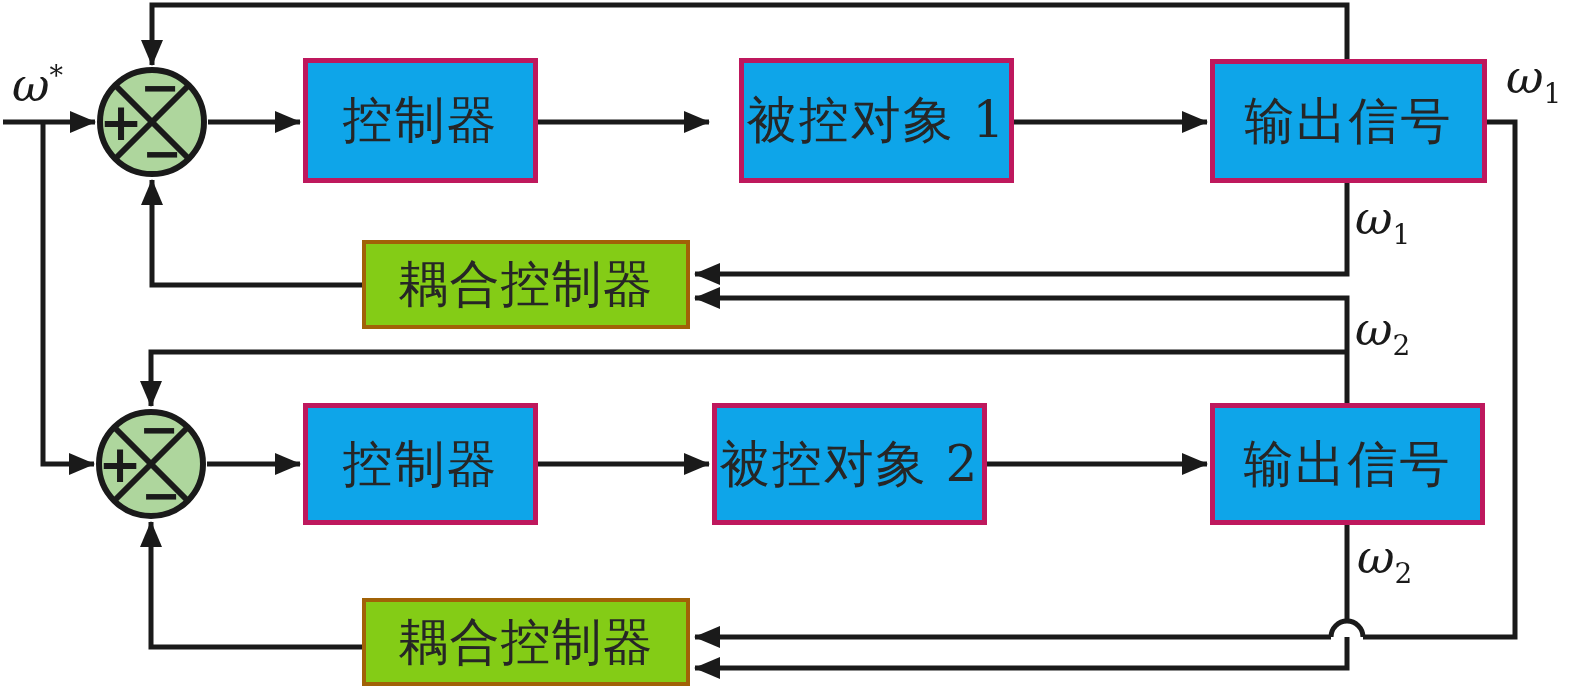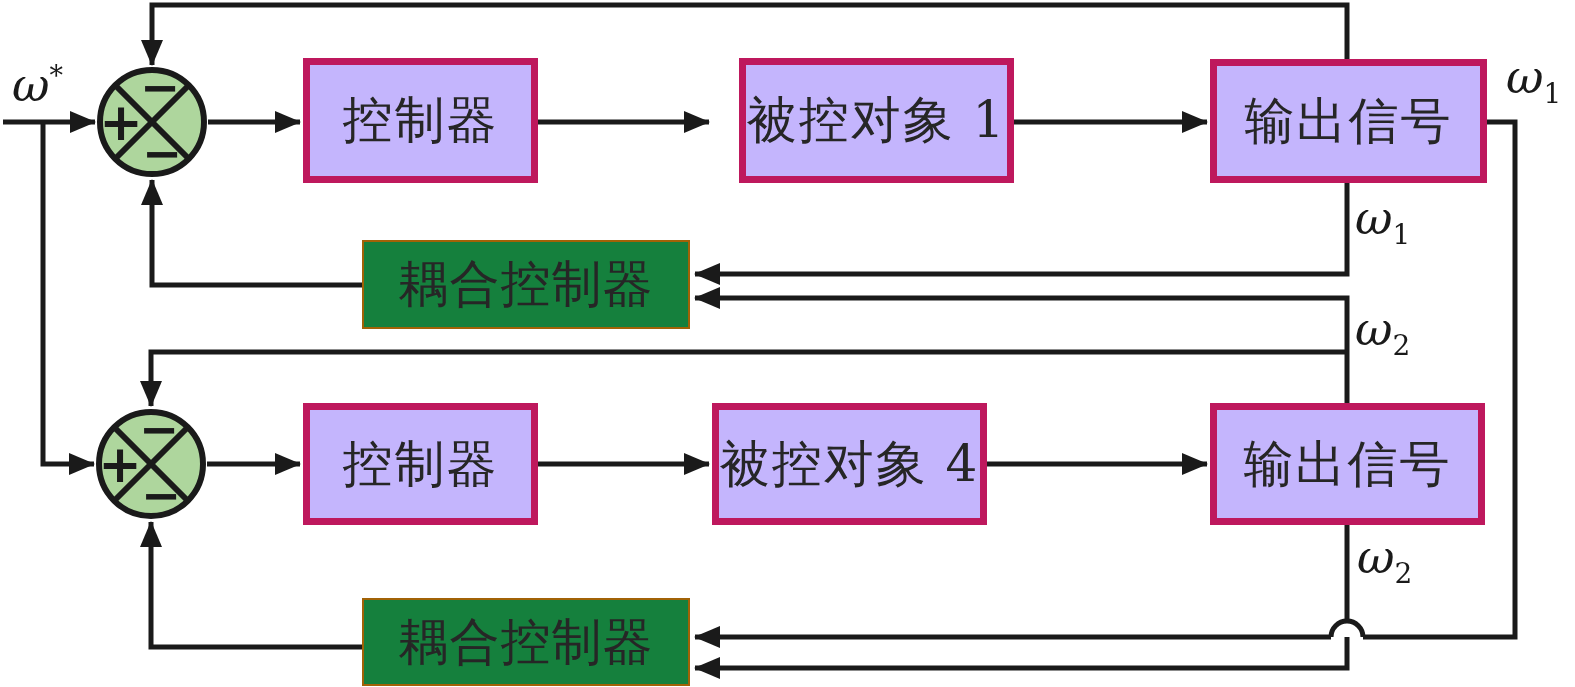--- a/index.html
+++ b/index.html
@@ -11,30 +11,30 @@
     overflow: hidden;
     font-family: "DejaVu Serif", "Liberation Serif", serif;
   }
   .layer { position: absolute; left: 0; top: 0; }
   .block {
     position: absolute;
     box-sizing: border-box;
     display: flex;
     align-items: center;
     justify-content: center;
-    background: #c4b5fd;
-    border: 7px solid #be185d;
+    background: #0ea5e9;
+    border: 5px solid #be185d;
     color: #262626;
     font-size: 50px;
     letter-spacing: 2px;
     white-space: nowrap;
   }
   .coupling {
-    background: #15803d;
-    border: 2px solid #a16207;
+    background: #84cc16;
+    border: 4px solid #a16207;
     letter-spacing: 1px;
   }
   .omega {
     position: absolute;
     color: #1a1a1a;
     font-size: 46px;
     font-style: italic;
     line-height: 1;
     white-space: nowrap;
   }
@@ -111,21 +111,21 @@
       <text class="sign" x="161" y="512" font-size="48" text-anchor="middle">−</text>
     </g>
   </svg>
 
   <div class="block" style="left:303px; top:58px; width:235px; height:125px;">控制器</div>
   <div class="block" style="left:712px; top:58px; width:275px; height:125px;margin-left:27px;">被控对象 1</div>
   <div class="block" style="left:1210px; top:59px; width:277px; height:124px;">输出信号</div>
   <div class="block coupling" style="left:362px; top:240px; width:328px; height:89px;">耦合控制器</div>
 
   <div class="block" style="left:303px; top:403px; width:235px; height:122px;">控制器</div>
-  <div class="block" style="left:712px; top:403px; width:275px; height:122px;">被控对象 4</div>
+  <div class="block" style="left:712px; top:403px; width:275px; height:122px;">被控对象 2</div>
   <div class="block" style="left:1210px; top:403px; width:275px; height:122px;">输出信号</div>
   <div class="block coupling" style="left:362px; top:598px; width:328px; height:88px;">耦合控制器</div>
 
   <div class="omega" style="left:12px; top:62px;">
     <span>ω</span><sup>*</sup>
   </div>
 
   <div class="omega" style="left:1506px; top:54px;">
     <span>ω</span><sub>1</sub>
   </div>

